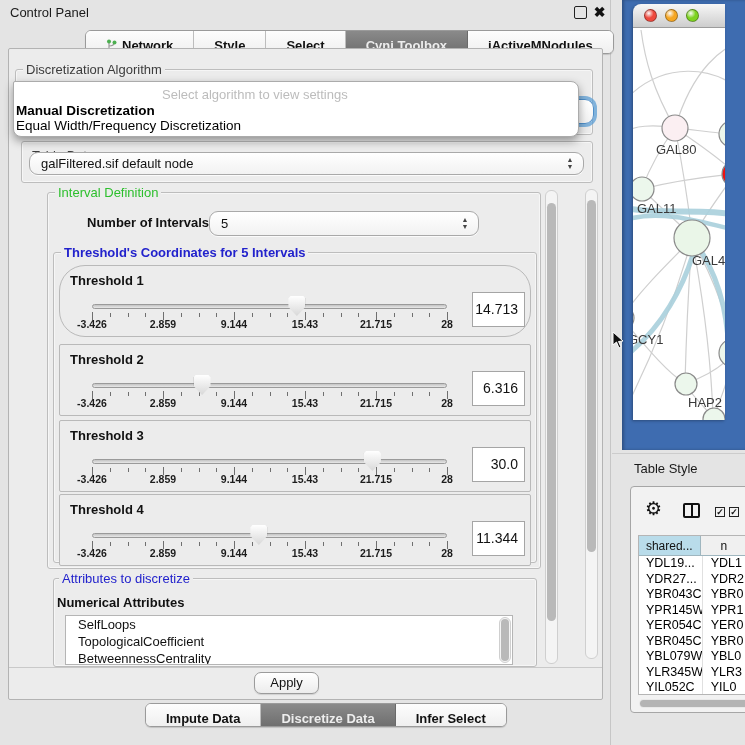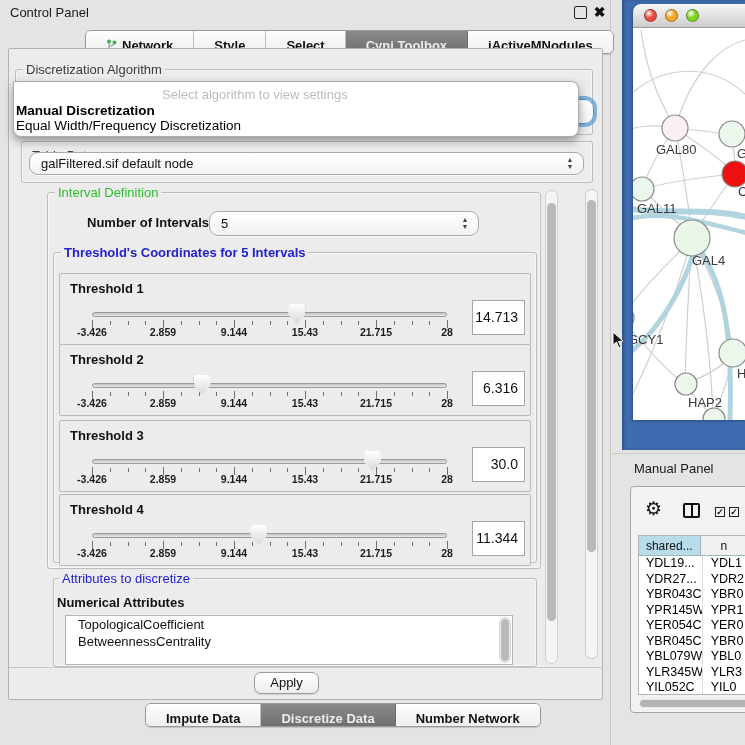--- a/index.html
+++ b/index.html
@@ -58,21 +58,21 @@
   .vscroll .thumb { position:absolute; left:1px; right:1px; background:#b9b9b9; border-radius:5px; }
   .hscroll-thumb { position:absolute; background:#b4b4b4; border-radius:5px; }
 
   
   #apply-sep { position:absolute; left:0px; right:0px; top:618px; border-top:1px solid #c9c9c9; }
   #apply-btn { position:absolute; left:245px; top:623px; width:65px; height:22px; border:1px solid #9b9b9b; border-radius:7px; background:linear-gradient(#ffffff,#ececec); font-size:13px; color:#111; text-align:center; line-height:20px; box-shadow:0 1px 1px rgba(0,0,0,.12); cursor:default; }
   #bottom-tabs { position:absolute; left:145px; top:703px; height:24px; display:flex; border:1px solid #9a9a9a; border-radius:6px; overflow:hidden; background:#fff; box-shadow:0 1px 1px rgba(0,0,0,.15); }
 
   
   #net-frame { position:absolute; left:622px; top:0; width:123px; height:450px; background:#3e6cb0; box-shadow:inset 2px 0 3px rgba(0,0,0,.25); }
-  #net-window { position:absolute; left:11px; top:4px; width:112px; height:416px; border-radius:8px 0 0 0; overflow:hidden; box-shadow:-1px 1px 3px rgba(0,0,0,.3); }
+  #net-window { position:absolute; left:11px; top:4px; width:92px; height:416px; border-radius:8px 0 0 0; overflow:hidden; box-shadow:-1px 1px 3px rgba(0,0,0,.3); }
   #net-titlebar { position:absolute; left:0; top:0; width:112px; height:24px; background:linear-gradient(#f7f7f7,#cdcdcd); border-bottom:1px solid #9c9c9c; }
   .light { position:absolute; top:5px; width:13px; height:13px; border-radius:50%; cursor:default; }
   #net-canvas { position:absolute; left:0; top:24px; width:112px; height:392px; background:#fff; }
 
   #table-panel-title { position:absolute; left:634px; top:461px; font-size:13px; color:#1a1a1a; }
   #table-panel-sep { position:absolute; left:612px; top:453px; width:133px; border-top:1px solid #cccccc; }
   #table-panel { position:absolute; left:630px; top:486px; width:130px; height:227px; background:#f2f2f2; border:1px solid #a6a6a6; border-radius:4px; }
   .tp-icon { position:absolute; cursor:default; }
   #gear-icon { left:14px; top:12px; font-size:19px; color:#111; line-height:19px; }
   #split-icon { left:52px; top:16px; width:17px; height:15px; border:2px solid #111; border-radius:2px; }
@@ -150,21 +150,21 @@
         <span class="val">5</span>
         <span class="spin">
             <span>▲</span>
             <span>▼</span>
           </span>
       </div>
 
       <div class="groupbox" style="left:44px; top:203px; width:484px; height:311px;"></div>
       <div class="group-label lbl-blue" style="left:52px; top:196px;font-weight:bold;">Threshold's Coordinates for 5 Intervals</div>
       <div id="thresholds-host">
-          <div class="thr-panel" style="top: 224px;">
+          <div class="thr-panel" style="top: 216px; border-radius: 26px;">
             <div class="thr-label">Threshold 1</div>
             <div class="thr-track"></div>
             <div class="tick" style="left: 32px; top: 46px; height: 8px;"></div>
             <div class="tick" style="left: 49.75px; top: 47px; height: 4px;"></div>
             <div class="tick" style="left: 67.5px; top: 47px; height: 4px;"></div>
             <div class="tick" style="left: 85.25px; top: 47px; height: 4px;"></div>
             <div class="tick" style="left: 103px; top: 46px; height: 8px;"></div>
             <div class="tick" style="left: 120.75px; top: 47px; height: 4px;"></div>
             <div class="tick" style="left: 138.5px; top: 47px; height: 4px;"></div>
             <div class="tick" style="left: 156.25px; top: 47px; height: 4px;"></div>
@@ -288,20 +288,21 @@
             <div class="scale-lbl" style="left: 387px;">28</div>
             <div class="thr-thumb" style="left: 190.348px;"></div>
             <div class="thr-value">11.344</div>
           </div>
         </div>
 
       <div class="groupbox" style="left:44px; top:529px; width:484px; height:89px;"></div>
       <div class="group-label lbl-blue" style="left:50px; top:522px;">Attributes to discretize</div>
       <div style="position:absolute; left:48px; top:546px; font-size:13px; font-weight:bold; color:#111;">Numerical Attributes</div>
       <div id="attr-list" style="left:56px; top:566px; width:448px; height:50px;">
+          <div class="attr-item">SelfLoops</div>
           <div class="attr-item">TopologicalCoefficient</div>
           <div class="attr-item">BetweennessCentrality</div>
         </div>
       <div class="vscroll" style="left:490px; top:568px; width:12px; height:46px;">
           <div class="thumb" style="top:1px; height:42px;"></div>
         </div>
 
       <div class="vscroll" style="left:536px; top:141px; width:13px; height:474px;">
           <div class="thumb" style="top:12px; height:418px;"></div>
         </div>
@@ -322,21 +323,21 @@
     </div>
 
     <div id="bottom-tabs">
         <div class="seg-tab">
           <span>Impute Data</span>
         </div>
         <div class="seg-tab selected">
           <span>Discretize Data</span>
         </div>
         <div class="seg-tab">
-          <span>Number Network</span>
+          <span>Infer Select</span>
         </div>
       </div>
   </div>
 
   <div id="net-frame">
     <div id="net-window">
       <div id="net-titlebar">
         <span class="light" id="light-red" style="left: 11px; background: radial-gradient(circle at 35% 30%, rgba(255, 255, 255, 0.8) 0%, rgb(238, 73, 62) 45%, rgb(238, 73, 62) 100%); border: 1px solid rgba(0, 0, 0, 0.35);"></span>
         <span class="light" id="light-yellow" style="left: 32px; background: radial-gradient(circle at 35% 30%, rgba(255, 255, 255, 0.8) 0%, rgb(245, 166, 35) 45%, rgb(245, 166, 35) 100%); border: 1px solid rgba(0, 0, 0, 0.35);"></span>
         <span class="light" id="light-green" style="left: 53px; background: radial-gradient(circle at 35% 30%, rgba(255, 255, 255, 0.8) 0%, rgb(126, 211, 33) 45%, rgb(126, 211, 33) 100%); border: 1px solid rgba(0, 0, 0, 0.35);"></span>
@@ -382,21 +383,21 @@
           <circle cx="100" cy="325" r="14" fill="#ecf7ec" stroke="#8a8a8a" stroke-width="1.2"></circle>
           <text x="104" y="350" font-size="13" fill="#3a3a3a" font-family="&quot;Liberation Sans&quot;, sans-serif">H</text>
           <circle cx="53" cy="356" r="11" fill="#ecf7ec" stroke="#8a8a8a" stroke-width="1.2"></circle>
           <text x="55" y="379" font-size="13" fill="#3a3a3a" font-family="&quot;Liberation Sans&quot;, sans-serif">HAP2</text>
           <circle cx="81" cy="391" r="11" fill="#ecf7ec" stroke="#8a8a8a" stroke-width="1.2"></circle>
         </svg>
     </div>
   </div>
 
   <div id="table-panel-sep"></div>
-  <div id="table-panel-title">Manual Panel</div>
+  <div id="table-panel-title">Table Style</div>
 
   <div id="table-panel">
     <div id="gear-icon" class="tp-icon">⚙</div>
     <div id="split-icon" class="tp-icon"></div>
     <div class="tp-icon cb-icon" style="left:84px;">✓</div>
     <div class="tp-icon cb-icon" style="left:98px;">✓</div>
     <div id="tp-table">
       <div class="tp-header" id="tp-header">
           <div class="tp-hcell" style="width: 78px; background: rgb(185, 220, 234);">shared...</div>
           <div class="tp-hcell" style="width: 70px; background: rgb(240, 240, 240); justify-content: flex-start; padding-left: 20px;">n</div>

